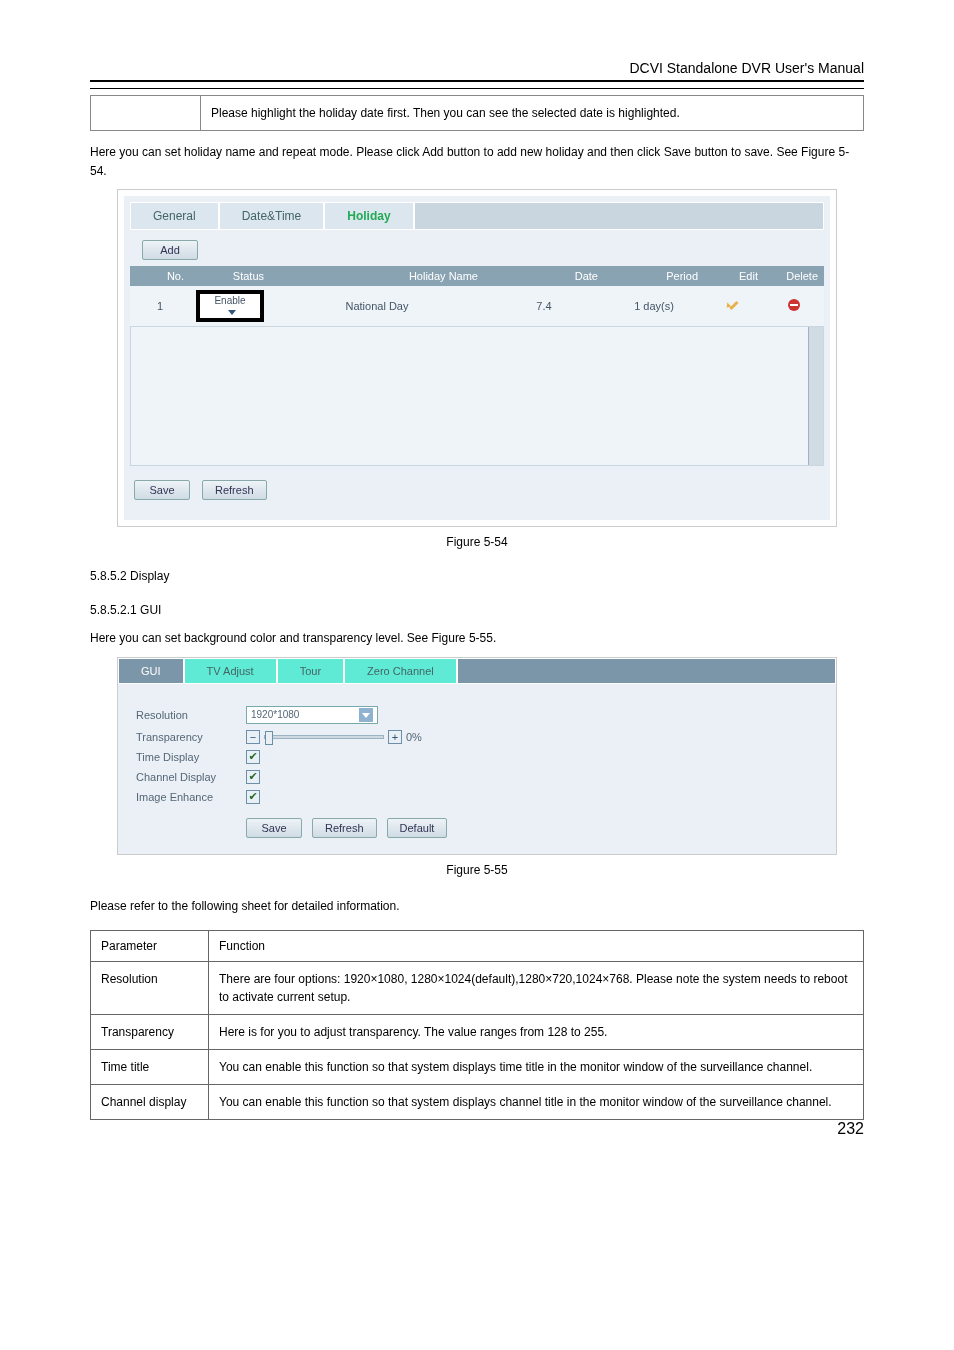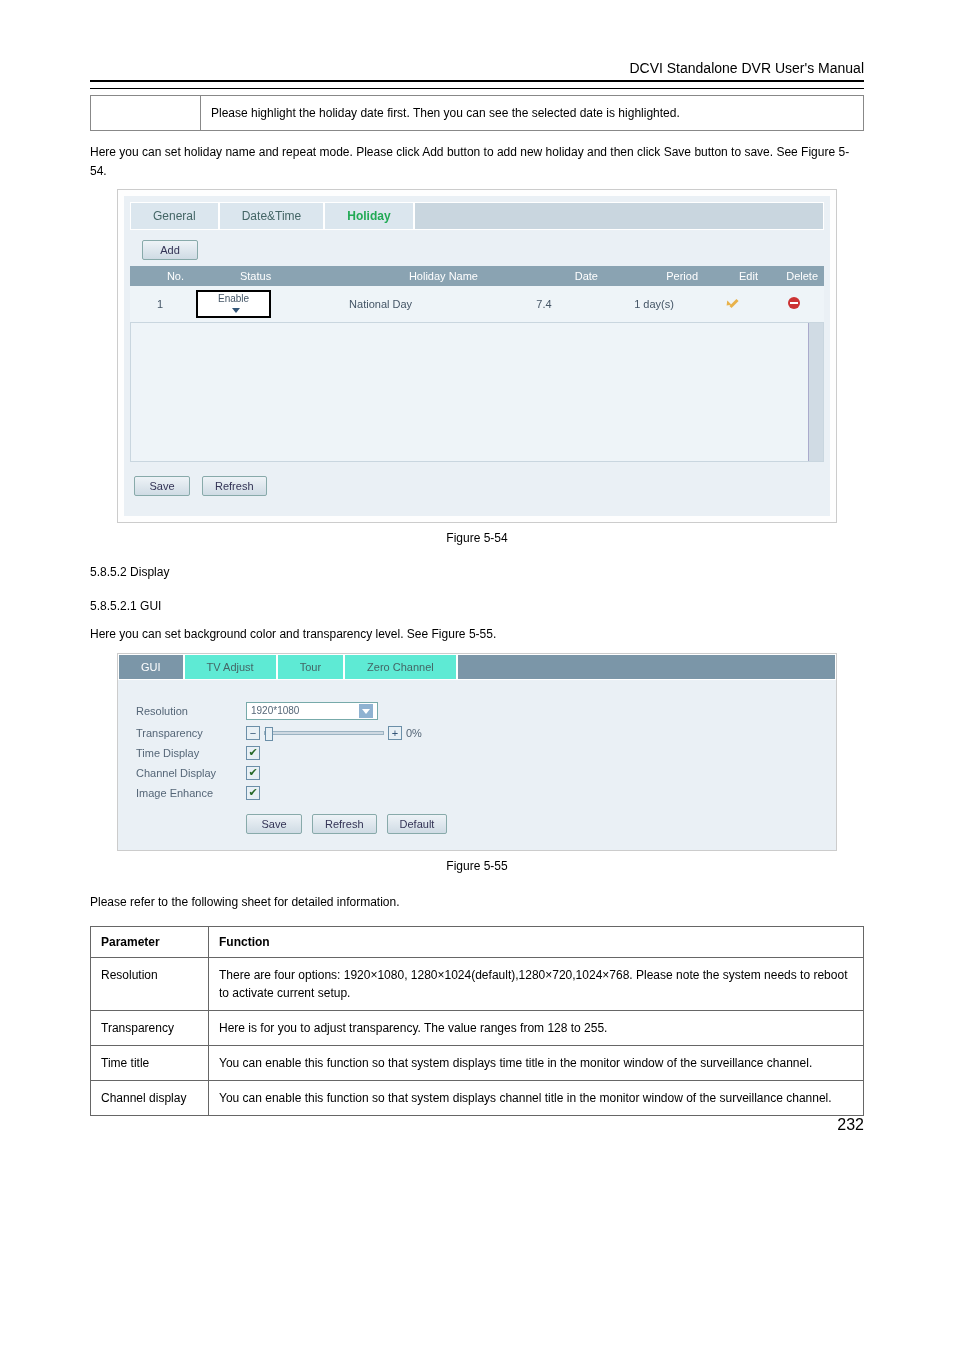--- a/index.html
+++ b/index.html
@@ -19,21 +19,21 @@
   .tabs .tab.active{font-weight:bold;color:#2a5}
   .tabs .spacer{flex:1;background:#c9d6df;border:1px solid #fff}
   .add-row{display:flex;justify-content:flex-start;padding:10px 12px 6px}
   .btn{display:inline-block;min-width:56px;text-align:center;font-size:11px;color:#335;
     background:linear-gradient(#eef3f7,#cfdbe4);border:1px solid #8aa;border-radius:2px;padding:3px 12px}
   .htable{width:100%;border-collapse:collapse;font-size:11px}
   .htable th{background:#8aa3b2;color:#fff;font-weight:normal;padding:4px 6px;text-align:right}
   .htable td{background:#eef4f8;padding:4px 6px;text-align:center;color:#456}
   .listarea{background:#eef4f8;height:140px;position:relative;border:1px solid #c9d6df}
   .listarea .sbar{position:absolute;right:0;top:0;bottom:0;width:15px;background:#d0dbe4;border-left:1px solid #aac}
-  .sbox{display:inline-block;border:2px solid #000000;background:#fff;padding:1px 20px;font-size:10px}
+  .sbox{display:inline-block;border:4px solid #000000;background:#fff;padding:1px 13px;font-size:10px}
   .sbox .ar{display:inline-block;width:0;height:0;margin-left:4px;vertical-align:middle;border-left:4px solid transparent;border-right:4px solid transparent;border-top:5px solid #357}
   .pen{display:inline-block;width:12px;height:12px;position:relative}
   .pen::before{content:"";position:absolute;width:10px;height:3px;background:#e8b24b;transform:rotate(-45deg);left:1px;top:5px}
   .pen::after{content:"";position:absolute;width:0;height:0;border-top:3px solid transparent;border-bottom:3px solid transparent;border-right:4px solid #e8b24b;left:-2px;top:4px;transform:rotate(-45deg)}
   .del{display:inline-block;width:12px;height:12px;border-radius:50%;background:#c33;position:relative}
   .del::after{content:"";position:absolute;left:2px;right:2px;top:5px;height:2px;background:#fff}
   .shot1-bottom{display:flex;gap:12px;padding:14px 4px;background:#eaf0f5}
   .caption{margin:6px 0 20px;font-size:12px}
   .sect{font-size:12px;margin:20px 0 6px}
 
@@ -50,21 +50,21 @@
   .sel .ar::after{content:"";position:absolute;left:3px;top:5px;width:0;height:0;border-left:4px solid transparent;border-right:4px solid transparent;border-top:5px solid #fff}
   .slider{display:flex;align-items:center;gap:4px}
   .sq{width:14px;height:14px;border:1px solid #6b8fa8;background:#e8f0f5;display:flex;align-items:center;justify-content:center;font-size:11px;color:#357}
   .track{width:120px;height:4px;background:#cfd9e2;border:1px solid #9bb3c2;position:relative}
   .thumb{position:absolute;left:0;top:-5px;width:8px;height:14px;background:#e8f0f5;border:1px solid #6b8fa8}
   .chk{width:14px;height:14px;border:1px solid #6b8fa8;background:#e8f0f5;display:flex;align-items:center;justify-content:center;color:#2a6a2a;font-size:11px}
   .fbtns{display:flex;gap:10px;margin-top:14px;margin-left:110px}
 
   
   .ptbl{width:100%;border-collapse:collapse;font-size:12px;margin-top:14px}
-  .ptbl th{background:#fff;border:1px solid #666;font-weight:bold;text-align:left;padding:8px 10px}
+  .ptbl th{background:#fff;border:1px solid #666;font-weight:normal;text-align:left;padding:8px 10px}
   .ptbl td{border:1px solid #666;padding:8px 10px;vertical-align:top;line-height:1.5}
   .ptbl .pc1{width:118px}
   .fnum{float:right;font-size:16px;}
 </style>
 </head>
 <body>
 
 <div class="page">
   <div class="hdr">DCVI Standalone DVR User's Manual</div>
   <div class="hline"></div>

